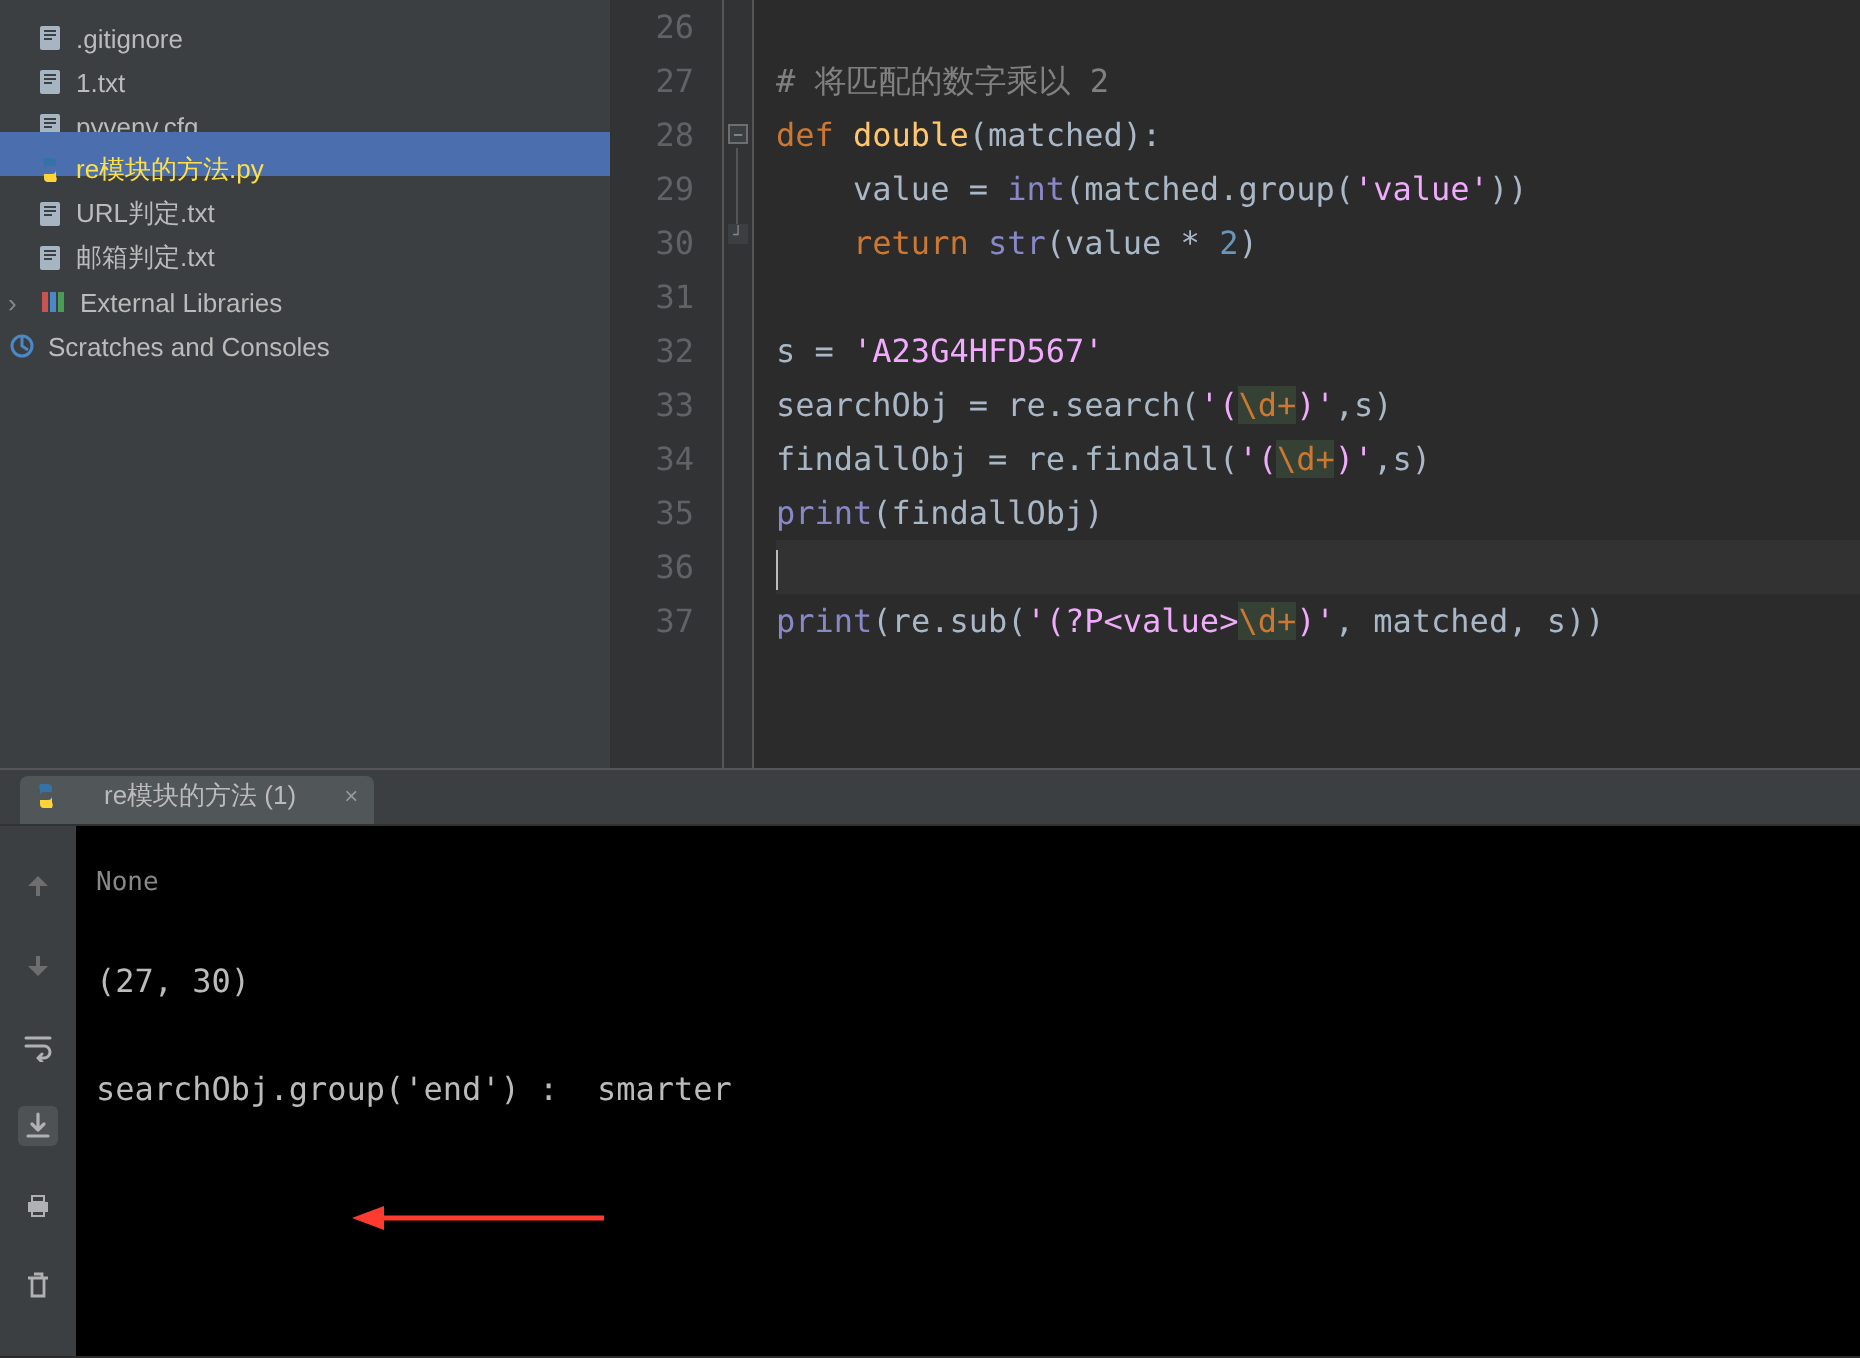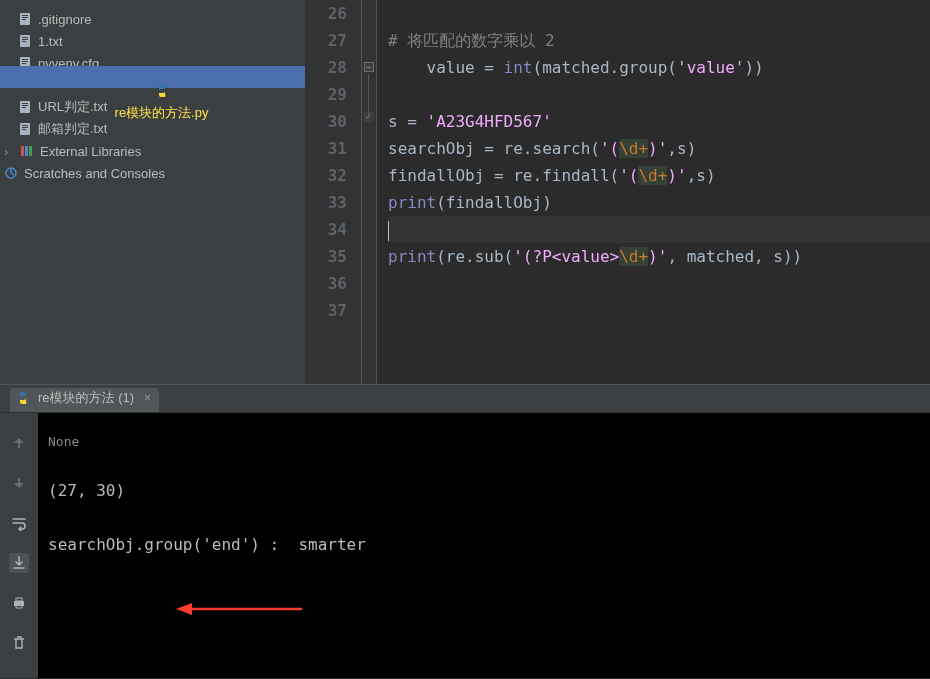--- a/index.html
+++ b/index.html
@@ -31,21 +31,20 @@
     display: flex;
     align-items: center;
     padding: 18px 0 2px 18px;
     height: 22px;
     gap: 6px;
     white-space: nowrap;
   }
   .tree-item.selected {
     background: #4b6eaf;
     color: #fde047;
-    flex-direction: column;
   }
   .file-icon {
     width: 14px;
     height: 14px;
     display: inline-flex;
     align-items: center;
     justify-content: center;
     flex-shrink: 0;
   }
   .file-icon svg { width: 14px; height: 14px; }
@@ -57,21 +56,20 @@
     font-size: 16px;
   }
   .gutter {
     width: 56px;
     background: #313335;
     color: #606366;
     text-align: right;
     padding-right: 14px;
     border-right: 1px solid #555555;
     user-select: none;
-    font-weight: bold;
   }
   .gutter-inner {
     padding-top: 0;
   }
   .gutter-line {
     height: 27px;
     line-height: 27px;
     position: relative;
   }
   .fold-strip {
@@ -140,21 +138,21 @@
     display: flex;
     align-items: flex-end;
     padding-left: 10px;
     border-bottom: 1px solid #323232;
     font-family: "Segoe UI", Arial, sans-serif;
     font-size: 13px;
   }
   .run-tab {
     display: flex;
     align-items: center;
-    gap: 8px;
+    gap: 22px;
     padding: 0 8px 4px 6px;
     background: #515658;
     color: #bbbbbb;
     border-top-left-radius: 4px;
     border-top-right-radius: 4px;
     height: 24px;
     margin-top: 12px;
   }
   .run-tab .close-x { color: #999999; font-size: 12px; margin-left: 2px; cursor: pointer; }
   .console-area {
@@ -313,21 +311,23 @@
     </div>
     <div class="fold-strip">
       <div class="fold-marker" style="top:62px;">−</div>
       <div class="fold-line" style="top:74px;height:39px;"></div>
       <div class="fold-marker" style="top:112px;border:none;color:#888;">┘</div>
     </div>
     <div class="code">
       <div class="caret-vline"></div>
       <div class="code-line"></div>
       <div class="code-line"><span class="tok-comment"># 将匹配的数字乘以 2</span></div>
+      <div class="code-line"><span class="tok-kw">def </span><span class="tok-func">double</span><span class="tok-ident">(matched):</span></div>
       <div class="code-line"><span>    </span><span class="tok-ident">value = </span><span class="tok-builtin">int</span><span class="tok-ident">(matched.group(</span><span class="tok-str">'value'</span><span class="tok-ident">))</span></div>
+      <div class="code-line"><span>    </span><span class="tok-kw">return </span><span class="tok-builtin">str</span><span class="tok-ident">(value * </span><span class="tok-num">2</span><span class="tok-ident">)</span></div>
       <div class="code-line"></div>
       <div class="code-line"><span class="tok-ident">s = </span><span class="tok-str">'A23G4HFD567'</span></div>
       <div class="code-line"><span class="tok-ident">searchObj = re.search(</span><span class="tok-str">'(</span><span class="tok-regex">\d+</span><span class="tok-str">)'</span><span class="tok-ident">,s)</span></div>
       <div class="code-line"><span class="tok-ident">findallObj = re.findall(</span><span class="tok-str">'(</span><span class="tok-regex">\d+</span><span class="tok-str">)'</span><span class="tok-ident">,s)</span></div>
       <div class="code-line"><span class="tok-builtin">print</span><span class="tok-ident">(findallObj)</span></div>
       <div class="code-line current"><span class="cursor-bar"></span></div>
       <div class="code-line"><span class="tok-builtin">print</span><span class="tok-ident">(re.sub(</span><span class="tok-str">'(?P&lt;value&gt;</span><span class="tok-regex">\d+</span><span class="tok-str">)'</span><span class="tok-ident">, matched, s))</span></div>
     </div>
   </div>
 </div>

